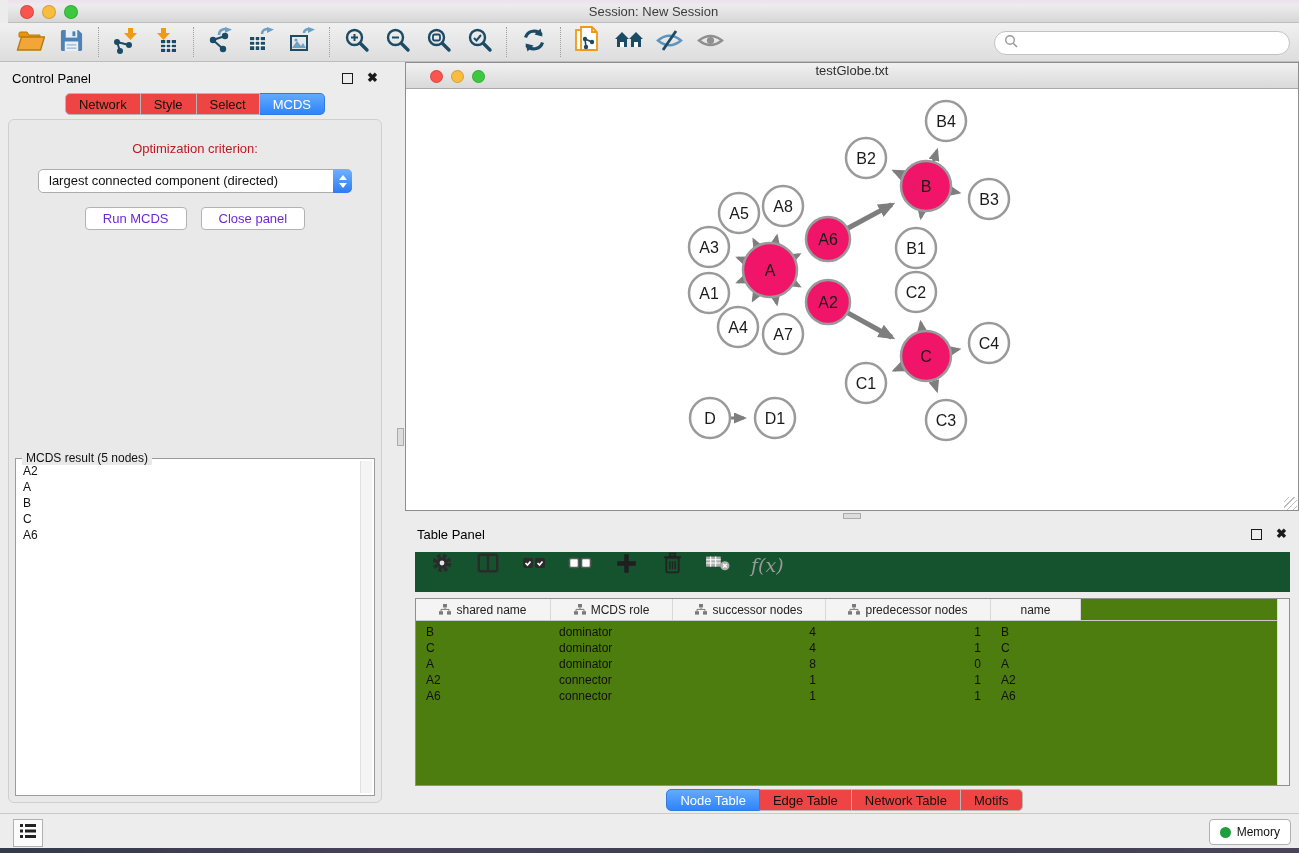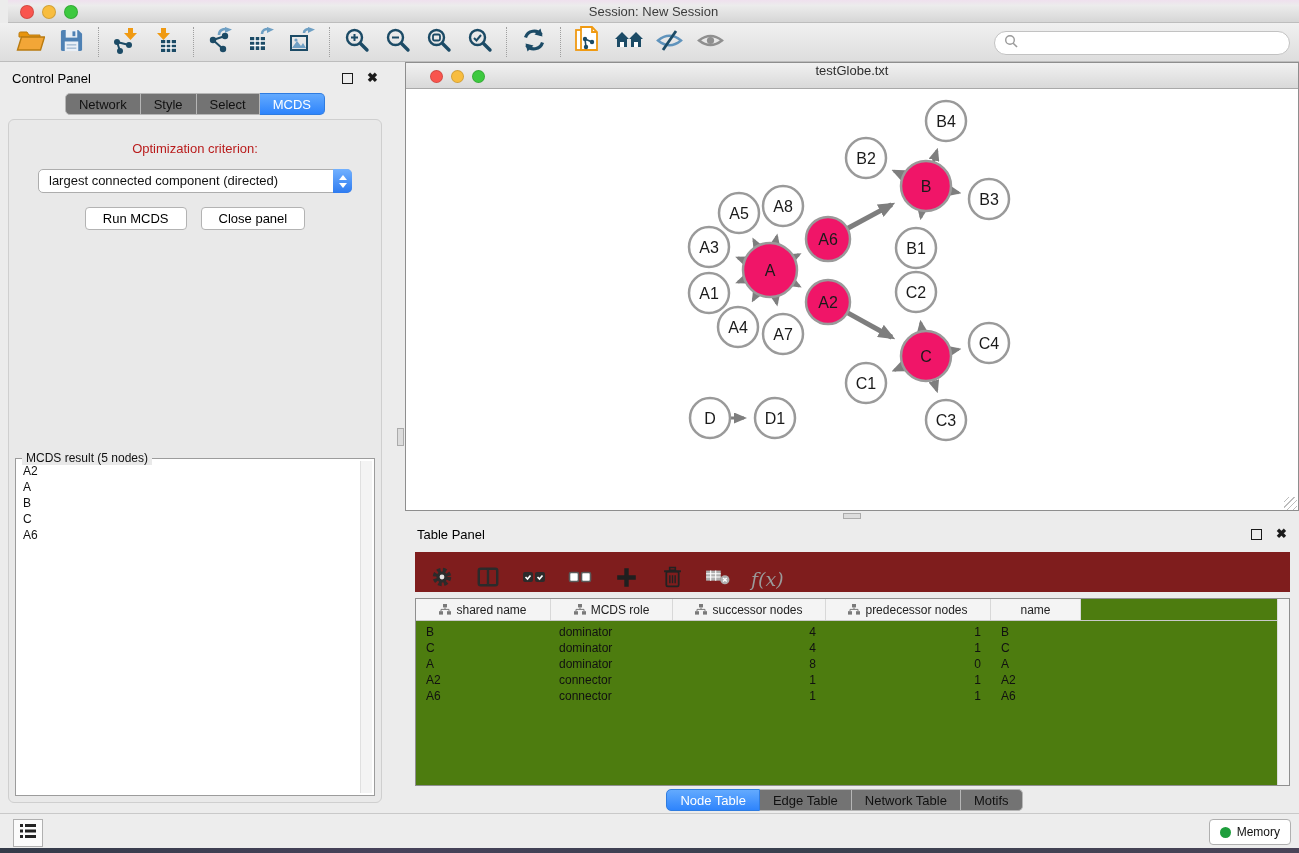--- a/index.html
+++ b/index.html
@@ -28,40 +28,40 @@
   .search input{border:none;outline:none;background:transparent;flex:1;height:18px;
        font-size:12px;font-family:"Liberation Sans",sans-serif}
   
   .cpanel{position:absolute;left:0;top:63px;width:390px;height:750px}
   .panel-head{height:30px;display:flex;align-items:center;padding:0 12px}
   .panel-title{font-size:13px;color:#000000;flex:1}
   .float-box{width:9px;height:9px;border:1.5px solid #1A1A1A;display:inline-block;margin-right:14px}
   .close-x{font-size:13px;font-weight:bold;color:#1A1A1A;line-height:10px}
   .seg{display:flex;justify-content:center}
   .seg .seg-tab{height:22px;padding:0 13px;font-size:13px;font-family:"Liberation Sans",sans-serif;
-       background:#737373;border:1px solid #B6B6B6;border-left:none;color:#111;cursor:default}
+       background:#ef4444;border:1px solid #B6B6B6;border-left:none;color:#111;cursor:default}
   .seg .seg-tab:first-child{border-left:1px solid #B6B6B6;border-radius:5px 0 0 5px}
   .seg .seg-tab:last-child{border-radius:0 5px 5px 0}
   .seg .seg-tab.active{background:linear-gradient(#63AAFE,#2E84FC);border-color:#2F7CE0;color:#fff}
   .cp-content{position:absolute;left:8px;right:8px;top:56px;bottom:10px;background:#E9E9E9;
        border:1px solid #CFCFCF;border-radius:6px}
   .opt-label{text-align:center;margin-top:21px;font-size:13px;color:#b91c1c}
   .dropdown{width:314px;height:24px;margin:13px auto 0;position:relative;background:#fff;
        border:1px solid #ADADAD;border-radius:5px;box-sizing:border-box}
   .dropdown .val{position:absolute;left:10px;top:0;line-height:22px;font-size:13px;color:#111;white-space:nowrap}
   .stepper{position:absolute;right:-1px;top:-1px;width:19px;height:24px;border-radius:0 5px 5px 0;
        background:linear-gradient(#72B1FF,#2E7BF0);display:flex;flex-direction:column;
        justify-content:center;align-items:center;box-sizing:border-box}
   .chev-up{width:0;height:0;border-left:4px solid transparent;border-right:4px solid transparent;
        border-bottom:5px solid #fff;margin-bottom:3px}
   .chev-dn{width:0;height:0;border-left:4px solid transparent;border-right:4px solid transparent;
        border-top:5px solid #fff}
   .btn-row{display:flex;justify-content:center;gap:14px;margin-top:14px}
   .pbtn{height:23px;padding:0 17px;background:#FFF;border:1px solid #B3B3B3;border-radius:4px;
-       font-size:13px;font-family:"Liberation Sans",sans-serif;color:#000000}
+       font-size:13px;font-family:"Liberation Sans",sans-serif;color:#6d28d9}
   .result-box{position:absolute;left:6px;right:6px;bottom:6px;height:336px;
        border:1px solid #9C9C9C;background:#ffffff}
   .result-legend{position:absolute;top:-8px;left:6px;background:#E9E9E9;padding:0 4px;
        font-size:12px;color:#111}
   .mcds-list{position:absolute;left:2px;right:14px;top:4px;bottom:2px;font-size:12px;color:#111}
   .mcds-item{height:16px;line-height:16px;padding-left:5px}
   .result-scroll{position:absolute;top:2px;bottom:2px;right:2px;width:11px;background:#F4F4F4;
        border-left:1px solid #E0E0E0}
   
   .netwin{position:absolute;left:405px;top:62px;width:894px;height:449px;background:#fff;
@@ -74,22 +74,22 @@
   .canvas{position:relative;width:100%;height:422px}
   .canvas svg{position:absolute;left:0;top:0}
   #graph-svg text{font-family:"Liberation Sans",sans-serif;font-size:16px;fill:#1A1A1A}
   .grip{position:absolute;right:1px;bottom:1px;width:13px;height:13px;
        background:repeating-linear-gradient(135deg,transparent 0 3px,#BDBDBD 3px 4px)}
   .vhandle{position:absolute;left:397px;top:428px;width:7px;height:18px;background:#DCDCDC;border:1px solid #ABABAB;box-sizing:border-box}
   .hhandle{position:absolute;left:843px;top:513px;width:18px;height:6px;background:#DCDCDC;border:1px solid #ABABAB;box-sizing:border-box}
   
   .tpanel{position:absolute;left:390px;top:520px;right:0;height:293px}
   .tpanel .panel-head{padding:0 12px 0 27px;height:28px}
-  .ttoolbar{position:absolute;left:25px;right:9px;top:32px;height:40px;background:#7f1d1d;
-       display:flex;align-items:flex-end;gap:20px;padding-left:14px;box-sizing:border-box}
+  .ttoolbar{position:absolute;left:25px;right:9px;top:32px;height:40px;background:#14532d;
+       display:flex;align-items:flex-start;gap:20px;padding-left:14px;box-sizing:border-box}
   .titem{display:flex;align-items:center;justify-content:center;width:26px;height:26px}
   .fx{font-family:"DejaVu Serif",serif;font-style:italic;color:#9A9A9A;font-size:19px}
   .ttable{position:absolute;left:25px;right:9px;top:78px;height:188px;background:#4d7c0f;
        border:1px solid #8F8F8F;box-sizing:border-box}
   .thead{display:flex;height:21px;border-bottom:1px solid #C9C9C9}
   .hcell{display:flex;align-items:center;justify-content:center;gap:5px;background:#F4F4F4;
        border-right:1px solid #D8D8D8;font-size:12px;color:#222;box-sizing:border-box}
   .c0{width:135px}.c1{width:122px}.c2{width:153px}.c3{width:165px}.c4{width:90px}
   .tbody{padding-top:3px}
   .trow{display:flex;height:16px;line-height:16px;font-size:12px;color:#111}

